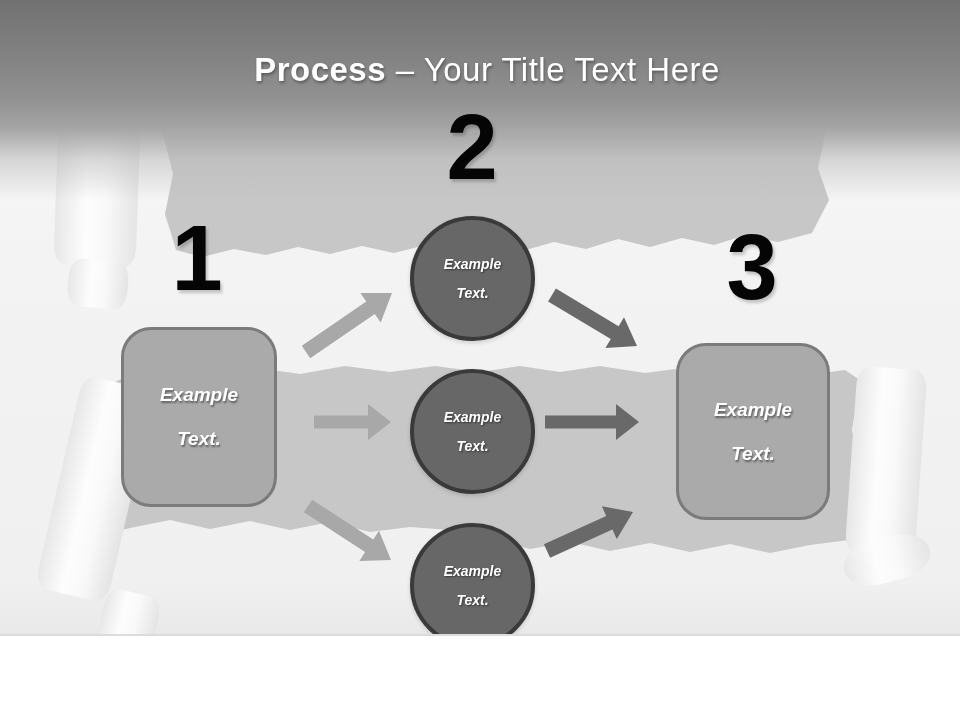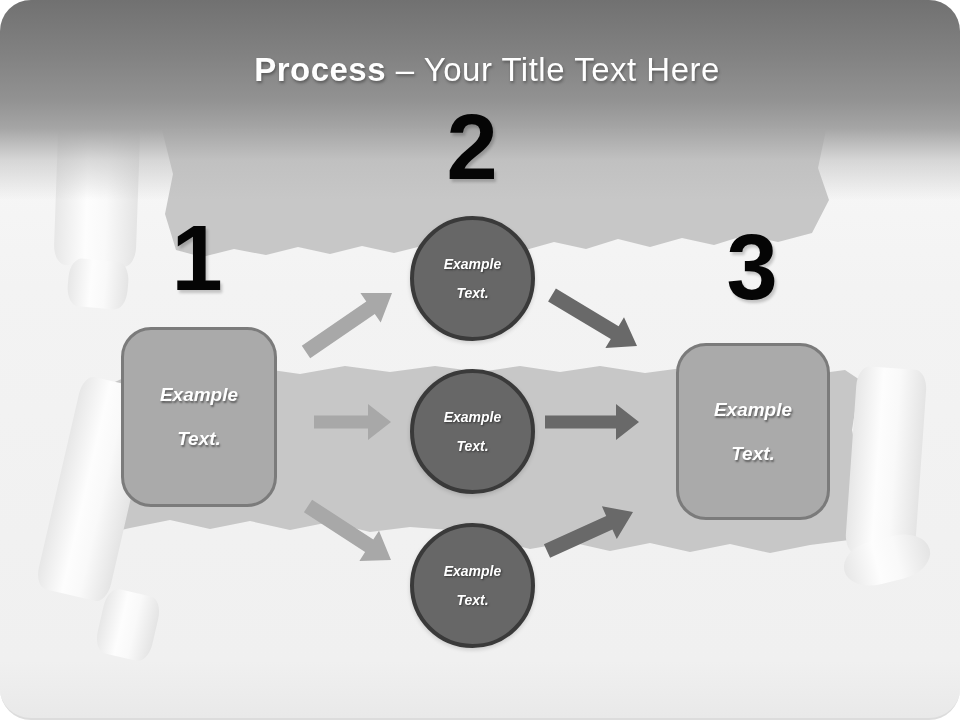--- a/index.html
+++ b/index.html
@@ -1,19 +1,19 @@
 <!DOCTYPE html>
 <html style="--header-top: #717171; --title-color: #ffffff; --number-color: #050505; --band-gray: #c7c7c7; --box-fill: #aaaaaa; --box-border: #7b7b7b; --circle-fill: #676767; --circle-border: #3a3a3a; --arrow-light: #a8a8a8; --arrow-dark: #696969;"><head>
 <meta charset="utf-8">
 <style>
   html,body{margin:0;padding:0;}
   body{width:960px;height:720px;overflow:hidden;font-family:"Liberation Sans","DejaVu Sans",sans-serif;}
-  .slide{position:relative;width:960px;height:720px;overflow:hidden;
+  .slide{position:relative;width:960px;height:636px;overflow:hidden;
          background:linear-gradient(180deg,#fbfbfb 0%,#f3f3f3 40%,#f0f0f0 92%,#e9e9e9 100%);
-         border-bottom:2px solid #dcdcdc;box-sizing:border-box;border-radius:31px;}
+         border-bottom:2px solid #dcdcdc;box-sizing:border-box;}
 
   
   .layer-svg{position:absolute;left:0;top:0;width:960px;height:720px;pointer-events:none;}
   .band{fill:var(--band-gray,#c7c7c7);}
 
   
   .scroll{position:absolute;background:linear-gradient(90deg,#e7e7e7 0%,#fdfdfd 38%,#f9f9f9 62%,#e4e4e4 100%);
           border-radius:12px/20px;}
   .scroll-ul {left:56px; top:118px;width:82px;height:148px;transform:rotate(2deg);}
   .scroll-ul2{left:68px; top:260px;width:60px;height:48px; transform:rotate(5deg);}

